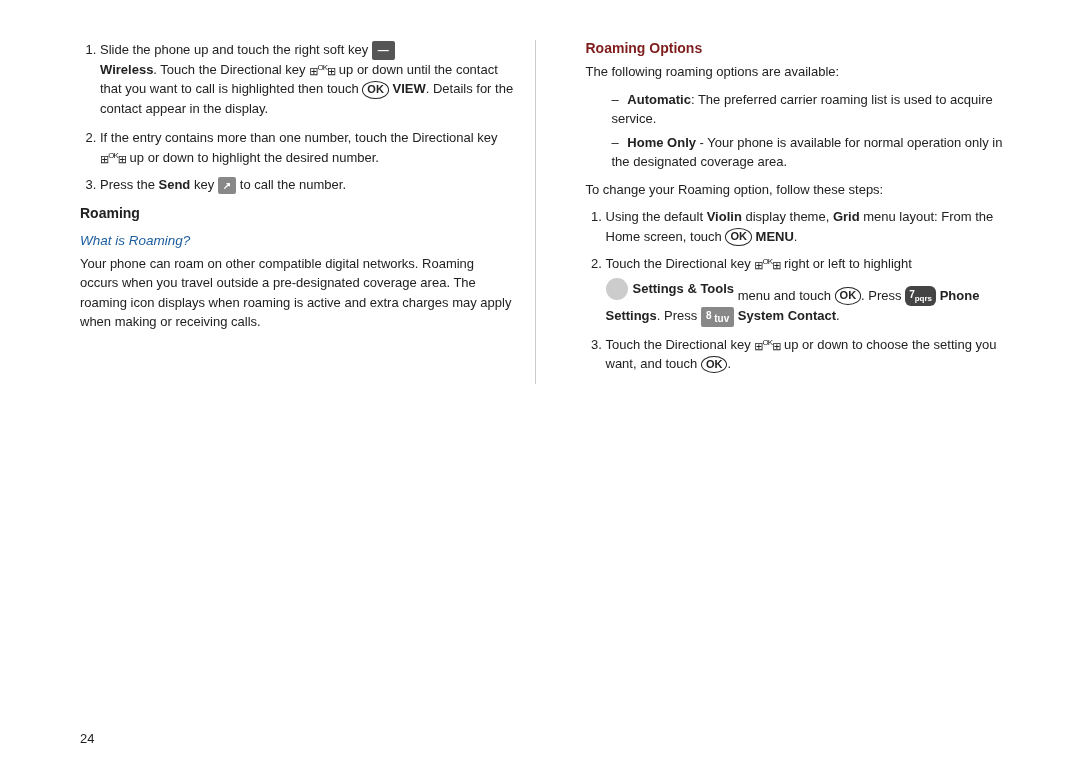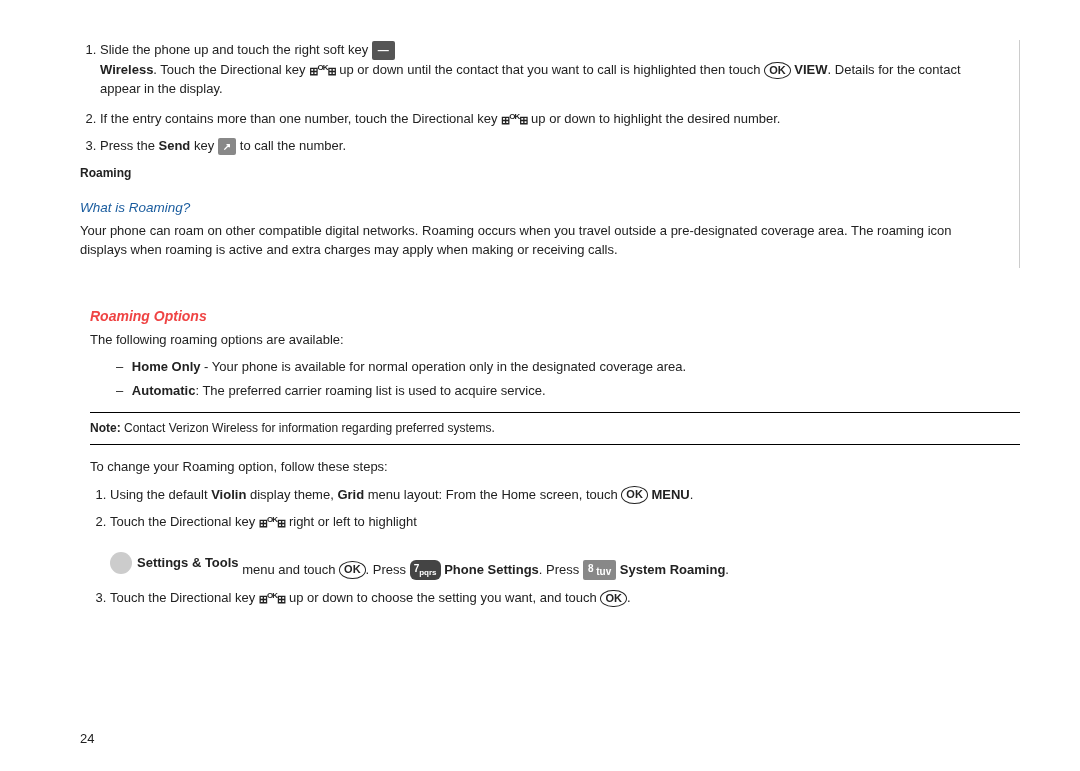--- a/index.html
+++ b/index.html
@@ -6,21 +6,20 @@
     body {
       background: #fff;
       font-family: Arial, Helvetica, sans-serif;
       font-size: 13px;
       color: #222;
       width: 1080px;
       min-height: 771px;
     }
     .page {
       display: flex;
-      flex-direction: column;
       padding: 40px 60px 40px 80px;
       gap: 40px;
       max-width: 1080px;
     }
     .left-column {
       flex: 1;
       padding-right: 20px;
       border-right: 1px solid #ccc;
     }
     .right-column {
@@ -36,23 +35,23 @@
     .note-box {
       border-top: 1.5px solid #000;
       border-bottom: 1.5px solid #000;
       padding: 7px 0;
       margin: 12px 0;
       font-size: 12px;
       line-height: 1.4;
     }
     .note-box .note-label { font-weight: bold; }
     .section-heading {
-      font-size: 12px;
-      font-weight: bold;
-      margin-bottom: 20px;
+      font-size: 14px;
+      font-weight: bold;
+      margin-bottom: 12px;
       margin-top: 10px;
     }
     .italic-heading {
       font-style: italic;
       font-weight: normal;
       color: #1a5c9e;
       font-size: 13.5px;
       margin-bottom: 6px;
     }
     .roaming-heading {
@@ -87,21 +86,21 @@
       color: #fff;
       font-size: 10px;
       padding: 1px 5px;
       border-radius: 2px;
       vertical-align: middle;
       font-weight: bold;
     }
     .dir-key {
       display: inline-block;
       font-size: 11px;
-      font-weight: bold;
+      font-weight: normal;
       vertical-align: middle;
       letter-spacing: -1px;
     }
     .settings-icon {
       display: inline-block;
       width: 22px;
       height: 22px;
       background: #ccc;
       border-radius: 50%;
       vertical-align: middle;
@@ -122,21 +121,21 @@
       bottom: 25px;
       left: 80px;
       font-size: 13px;
       margin-top: 18px;
     }
     .page-wrapper {
       position: relative;
       min-height: 771px;
     }
     b { font-weight: bold; }
-    .blue-bold { color: #ef4444; font-weight: bold; font-style: italic; }
+    .blue-bold { color: #7f1d1d; font-weight: bold; }
   </style>
 </head>
 <body>
 
 <div class="page-wrapper">
   <div class="page">
 
     <div class="left-column">
       <ol start="1">
         <li>
@@ -173,52 +172,48 @@
     </div>
 
     <div class="right-column">
 
       <div class="roaming-heading blue-bold">Roaming Options</div>
 
       <p>The following roaming options are available:</p>
 
       <ul>
         <li>
+          <b>Automatic</b>: The preferred carrier roaming list is used to acquire service.
+        </li>
+        <li>
           <b>Home Only</b> - Your phone is available for normal operation only in the designated coverage area.
         </li>
-        <li>
-          <b>Automatic</b>: The preferred carrier roaming list is used to acquire service.
-        </li>
       </ul>
 
-      <div class="note-box">
-        <span class="note-label">Note:</span>
-        <span>Contact Verizon Wireless for information regarding preferred systems.</span>
-      </div>
 
       <p>To change your Roaming option, follow these steps:</p>
 
       <ol start="1">
         <li>
           Using the default <b>Violin</b> display theme, <b>Grid</b> menu layout:
           From the Home screen, touch <span class="ok-symbol">OK</span> <b>MENU</b>.
         </li>
         <li>
           Touch the Directional key
           <span class="dir-key">⊞<sup style="font-size:8px">OK</sup>⊞</span>
           right or left to highlight<br>
-          <span style="display:inline-flex;align-items:center;gap:3px;margin-top:20px;">
+          <span style="display:inline-flex;align-items:center;gap:3px;margin-top:4px;">
             <span class="settings-icon"></span>
             <b>Settings &amp; Tools</b>
           </span>
           menu and touch <span class="ok-symbol">OK</span>. Press
           <span class="seven-icon">7<sub style="font-size:8px">pqrs</sub></span>
           <b>Phone Settings</b>. Press
           <span class="key-icon">8 <sub style="font-size:10px">tuv</sub></span>
-          <b>System Roaming</b>.
+          <b>System Contact</b>.
         </li>
         <li>
           Touch the Directional key
           <span class="dir-key">⊞<sup style="font-size:8px">OK</sup>⊞</span>
           up or down to choose the setting you want, and touch
           <span class="ok-symbol">OK</span>.
         </li>
       </ol>
     </div>
   </div>

